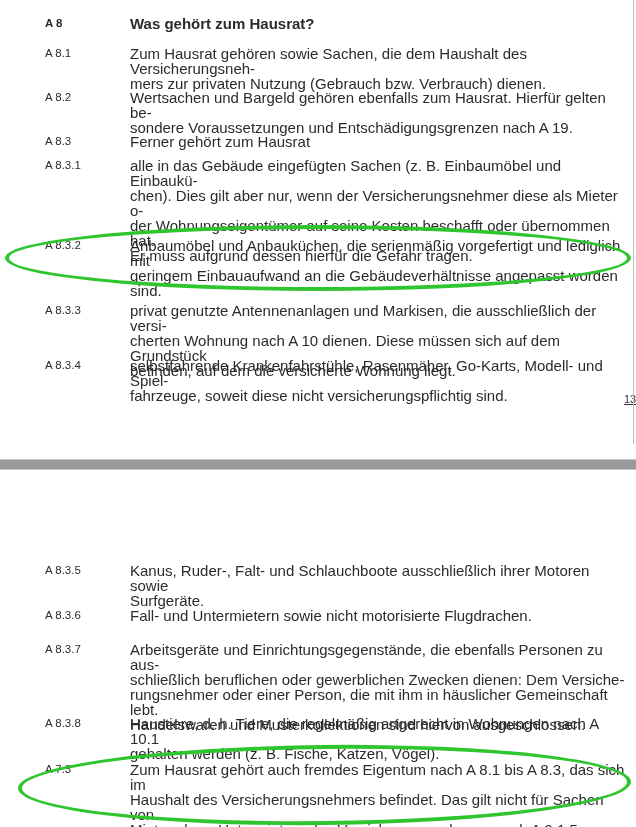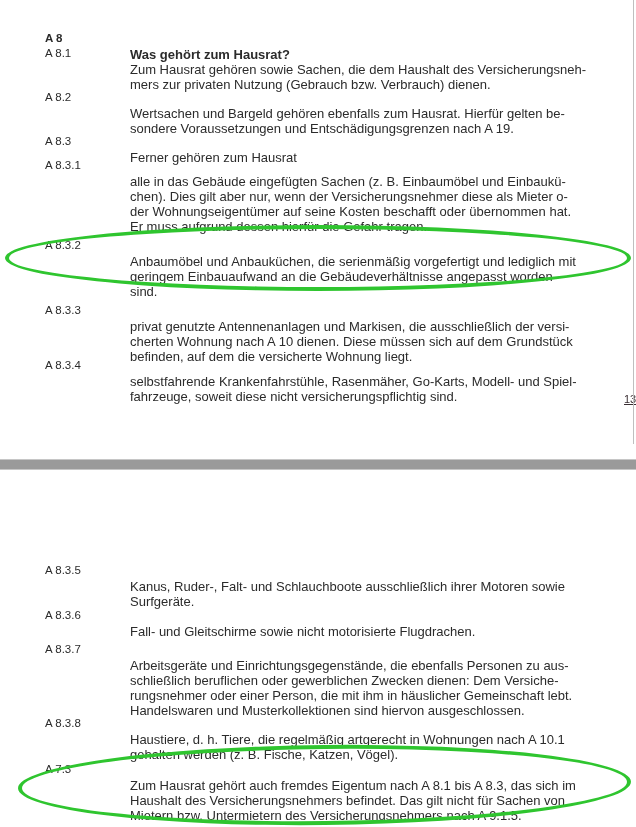--- a/index.html
+++ b/index.html
@@ -5,24 +5,24 @@
   html,body{margin:0;padding:0;background:#ffffff;}
   .canvas{
     position:relative;width:636px;height:827px;background:#ffffff;overflow:hidden;
     font-family:"Liberation Sans",sans-serif;color:#2b2b2b;
   }
   .section{position:absolute;left:0;width:636px;}
   .sec-label{
     position:absolute;left:45px;top:0;font-size:11.5px;line-height:15px;white-space:nowrap;
   }
   .sec-body{
-    position:absolute;left:130px;top:16px;width:500px;font-size:13px;line-height:15px;
+    position:absolute;left:130px;top:0;width:500px;font-size:15px;line-height:15px;
     white-space:pre-line;
   }
-  .bold{font-weight:bold;margin-top:15px;}
+  .bold{font-weight:bold;}
   .pagenum{position:absolute;left:624px;top:393px;font-size:11px;line-height:13px;color:#3a2f33;text-decoration:underline;}
   .separator{
     position:absolute;left:0;top:459px;width:636px;height:9px;background:#9a9a9a;
     border-top:1px solid #c6c6c6;border-bottom:1px solid #c6c6c6;
   }
   .edge-line{position:absolute;left:633px;top:0;width:1px;height:444px;background:#bfbfbf;}
   .hl{position:absolute;border:4px solid #2fc52f;border-radius:50%;z-index:5;pointer-events:none;}
   .hl1{left:5px;top:225px;width:618px;height:58px;}
   .hl2{left:18px;top:745px;width:605px;height:72px;transform:rotate(-0.6deg);}
 </style>
@@ -43,21 +43,21 @@
   </div>
 
   <div class="section" style="top:90px">
     <span class="sec-label">A 8.2</span>
     <span class="sec-body">Wertsachen und Bargeld gehören ebenfalls zum Hausrat. Hierfür gelten be-
 sondere Voraussetzungen und Entschädigungsgrenzen nach A 19.</span>
   </div>
 
   <div class="section" style="top:134px">
     <span class="sec-label">A 8.3</span>
-    <span class="sec-body">Ferner gehören zum Hausrat</span>
+    <span class="sec-body">Ferner gehört zum Hausrat</span>
   </div>
 
   <div class="section" style="top:158px">
     <span class="sec-label">A 8.3.1</span>
     <span class="sec-body">alle in das Gebäude eingefügten Sachen (z. B. Einbaumöbel und Einbaukü-
 chen). Dies gilt aber nur, wenn der Versicherungsnehmer diese als Mieter o-
 der Wohnungseigentümer auf seine Kosten beschafft oder übernommen hat.
 Er muss aufgrund dessen hierfür die Gefahr tragen.</span>
   </div>
 
@@ -88,21 +88,21 @@
   <div class="separator" style="background: rgb(154, 154, 154);"></div>
 
   <div class="section" style="top:563px">
     <span class="sec-label">A 8.3.5</span>
     <span class="sec-body">Kanus, Ruder-, Falt- und Schlauchboote ausschließlich ihrer Motoren sowie
 Surfgeräte.</span>
   </div>
 
   <div class="section" style="top:608px">
     <span class="sec-label">A 8.3.6</span>
-    <span class="sec-body">Fall- und Gleitschirme sowie nicht motorisierte Flugdrachen.</span>
+    <span class="sec-body">Fall- und Untermietern sowie nicht motorisierte Flugdrachen.</span>
   </div>
 
   <div class="section" style="top:642px">
     <span class="sec-label">A 8.3.7</span>
     <span class="sec-body">Arbeitsgeräte und Einrichtungsgegenstände, die ebenfalls Personen zu aus-
 schließlich beruflichen oder gewerblichen Zwecken dienen: Dem Versiche-
 rungsnehmer oder einer Person, die mit ihm in häuslicher Gemeinschaft lebt.
 Handelswaren und Musterkollektionen sind hiervon ausgeschlossen.</span>
   </div>
 

